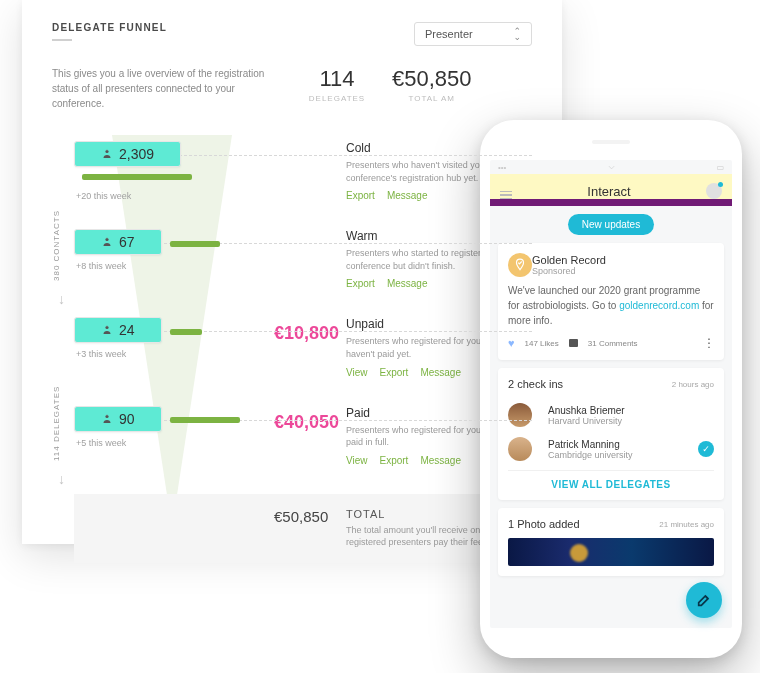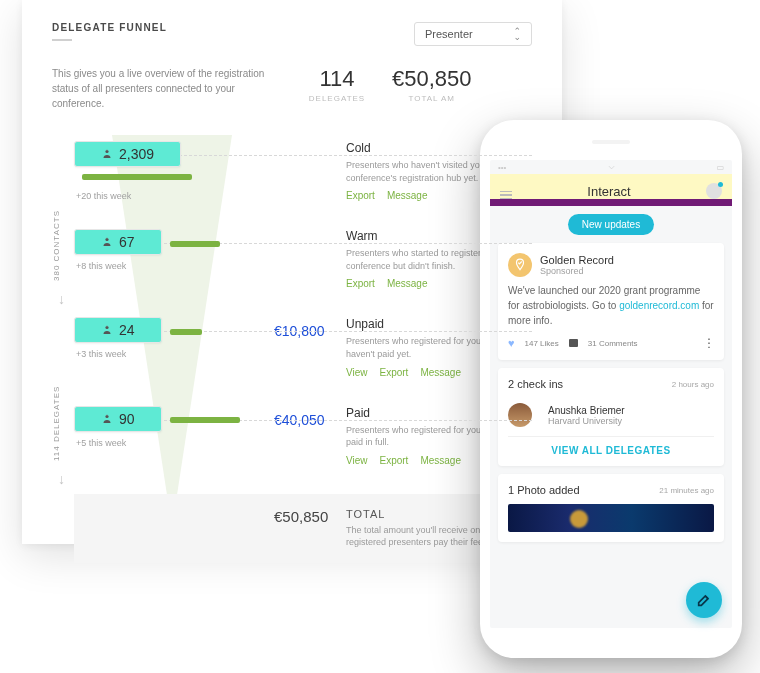--- a/index.html
+++ b/index.html
@@ -158,23 +158,23 @@
   .stage-week {
     font-size: 9px;
     color: #a0a0a0;
     margin-top: 6px;
     margin-left: 2px;
   }
   .stage-amount {
     position: absolute;
     left: 200px;
     top: 6px;
-    font-size: 14px;
-    color: #1d4ed8;
-    font-weight: 400;
+    font-size: 18px;
+    color: #ec4899;
+    font-weight: 700;
   }
   .stage-right {
     margin-left: 72px;
     padding-top: 0;
     flex: 1;
   }
   .stage-name { font-size: 12px; color: #333; font-weight: 500; margin-bottom: 4px; }
   .stage-desc { font-size: 9px; color: #9a9a9a; line-height: 1.4; margin-bottom: 6px; }
   .stage-actions { font-size: 10px; }
   .stage-actions a {
@@ -280,21 +280,21 @@
     width: max-content;
   }
 
   .card {
     background: #fff;
     border-radius: 4px;
     padding: 10px;
     margin-bottom: 8px;
     box-shadow: 0 1px 3px rgba(0,0,0,0.06);
   }
-  .post-head { display: flex; align-items: center; gap: 8px; margin-bottom: 6px; }
+  .post-head { display: flex; align-items: center; gap: 0; margin-bottom: 6px; }
   .post-avatar {
     width: 24px; height: 24px; border-radius: 50%;
     background: #f3c56f;
     display: flex; align-items: center; justify-content: center;
   }
   .post-avatar svg { width: 14px; height: 14px; }
   .post-author { font-size: 11px; color: #333; font-weight: 500; }
   .post-sub { font-size: 9px; color: #a0a0a0; }
   .post-body { font-size: 10px; color: #666; line-height: 1.5; }
   .post-body a { color: #1fbad6; text-decoration: none; }
@@ -544,20 +544,28 @@
           <span class="card-time">2 hours ago</span>
         </div>
         <div id="attendees-container">
             <div class="attendee">
               <span class="att-avatar" style="background: linear-gradient(rgb(138, 90, 58), rgb(199, 154, 106));"></span>
               <div class="att-info">
                 <div class="att-name">Anushka Briemer</div>
                 <div class="att-org">Harvard University</div>
               </div>
             </div>
+            <div class="attendee">
+              <span class="att-avatar" style="background: linear-gradient(rgb(217, 179, 140), rgb(184, 138, 90));"></span>
+              <div class="att-info">
+                <div class="att-name">Patrick Manning</div>
+                <div class="att-org">Cambridge university</div>
+              </div>
+              <span class="check-badge">✓</span>
+            </div>
           </div>
         <div class="view-all">VIEW ALL DELEGATES</div>
       </div>
 
       <div class="card photo-card">
         <div class="card-header-row">
           <span class="card-title">1 Photo added</span>
           <span class="card-time">21 minutes ago</span>
         </div>
         <div class="photo"></div>

